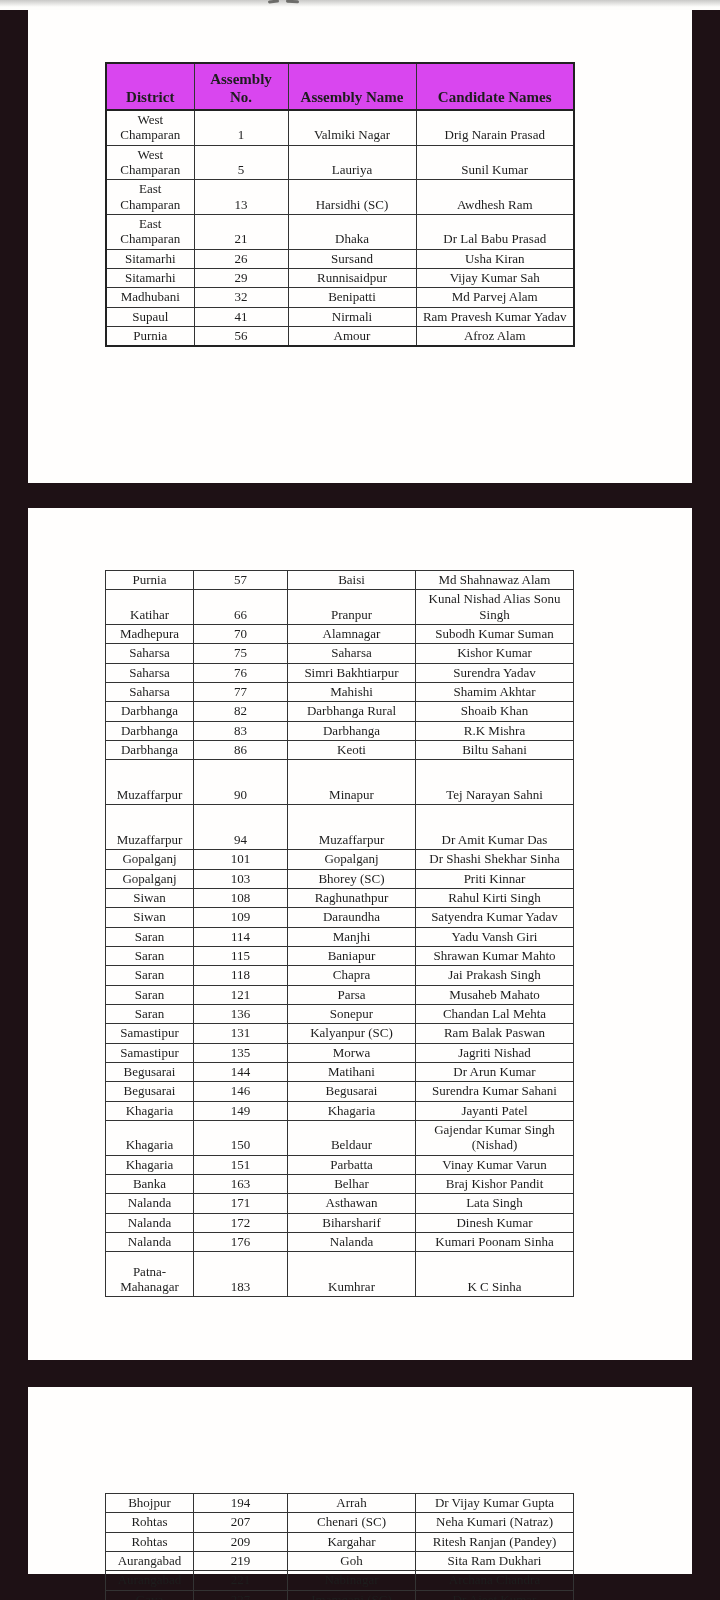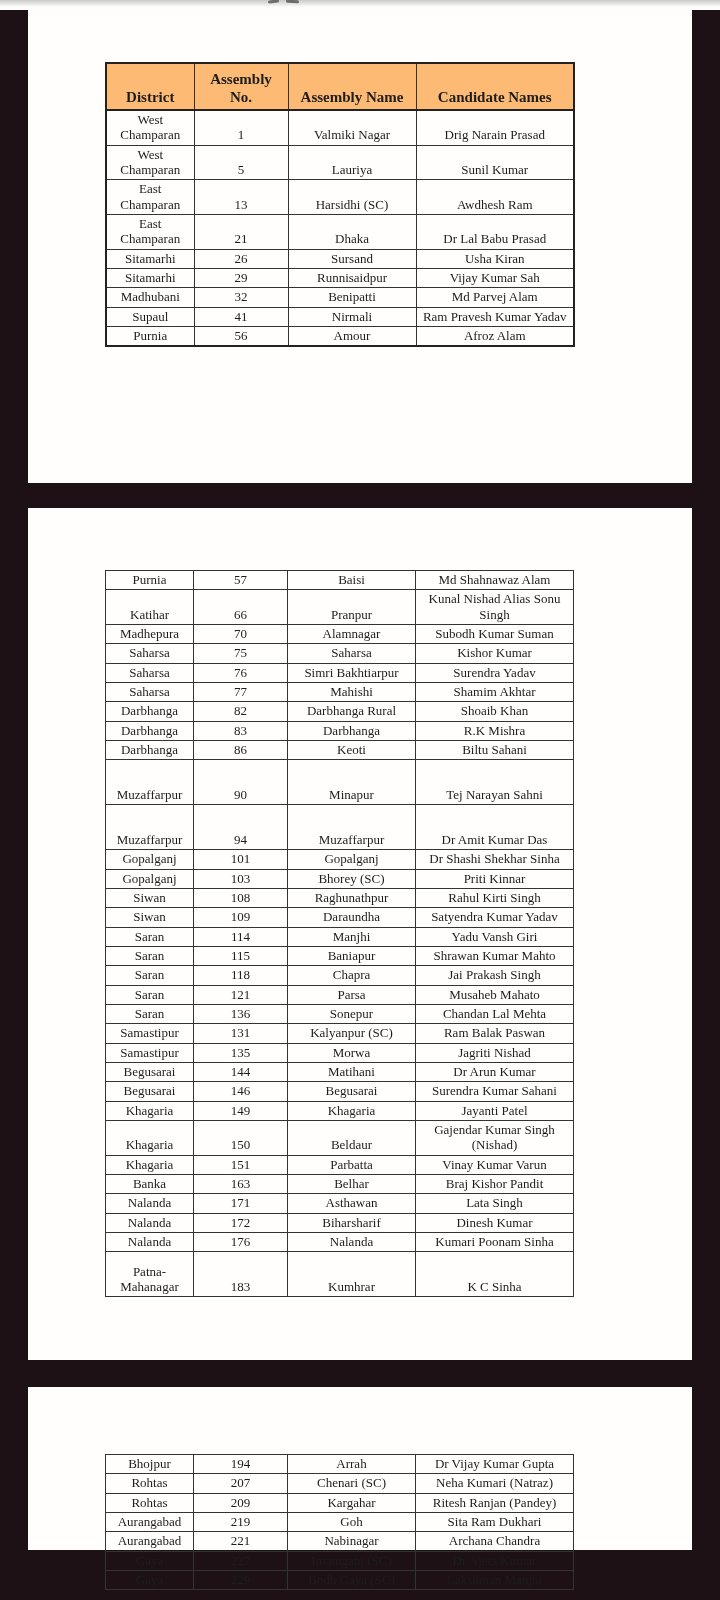--- a/index.html
+++ b/index.html
@@ -11,21 +11,21 @@
     background: linear-gradient(#c9c9c7, #fdfdfb 70%);
     position: relative;
   }
   .frag { position: absolute; top: 0; height: 3px; background: #4a4a46; border-radius: 2px; opacity: .75; }
   .frag.f1 { left: 268px; width: 11px; transform: rotate(-6deg); }
   .frag.f2 { left: 286px; width: 13px; transform: rotate(4deg); }
 
   .panel { margin: 0 28px; width: 664px; background: #fffefd; }
   .panel-1 { height: 473px; padding-top: 52px; }
   .panel-2 { height: 852px; padding-top: 62px; }
-  .panel-3 { height: 163px; padding-top: 67px; }
+  .panel-3 { height: 187px; padding-top: 106px; }
   .gap-1 { height: 25px; }
   .gap-2 { height: 27px; }
 
   table.doc-table {
     margin-left: 77px;
     width: 468px;
     border-collapse: collapse;
     table-layout: fixed;
     font-size: 13px;
     line-height: 1.18;
@@ -38,21 +38,21 @@
   col.c4 { width: 158px; }
 
   .doc-table th, .doc-table td {
     border: 1px solid #333;
     text-align: center;
     vertical-align: bottom;
     padding: 1px 3px 2px;
     overflow: hidden;
   }
   .doc-table th {
-    background: #fdba74;
+    background: #d946ef;
     font-weight: bold;
     font-size: 15px;
     height: 47px;
     border-top: 2px solid #222;
     border-bottom: 2px solid #222;
     line-height: 1.25;
   }
   .doc-table tbody tr { height: 18px; }
   .doc-table tbody tr.spacer { height: 45px; }
 </style>

